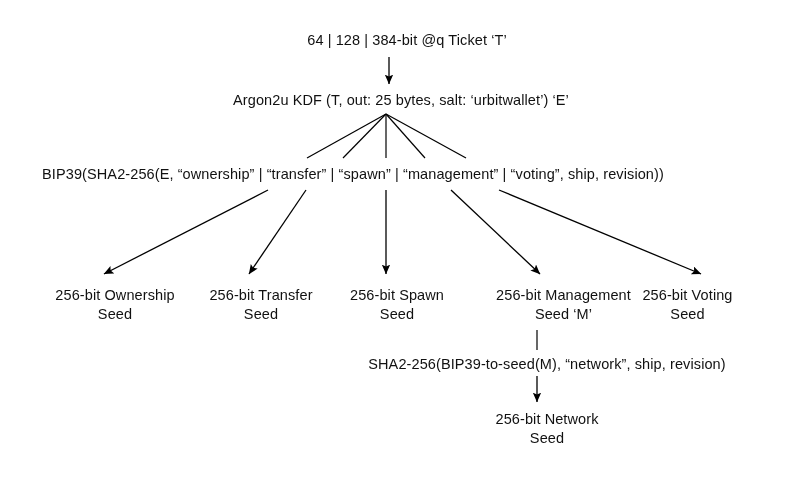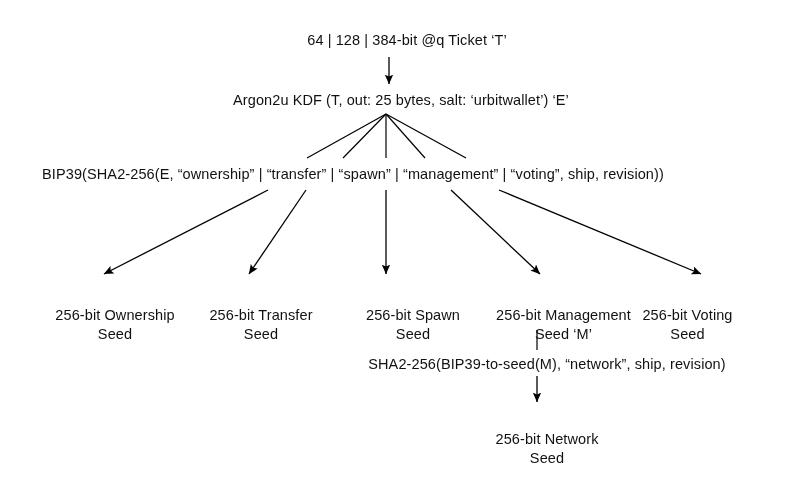--- a/index.html
+++ b/index.html
@@ -20,21 +20,20 @@
     position: absolute;
     text-align: center;
     font-size: 14.5px;
     line-height: 19px;
     white-space: nowrap;
     color: #111111;
     letter-spacing: 0.1px;
   }
   .node.two-line {
     white-space: normal;
-    margin-top: 20px;
   }
   .node span {
     display: block;
     padding-left: 20px;
   }
   svg.edges {
     position: absolute;
     left: 0;
     top: 0;
     width: 794px;
@@ -88,21 +87,21 @@
   <div class="node two-line" style="left:22px; top:286px; width:166px;">
     <span>256-bit Ownership</span>
     <span>Seed</span>
   </div>
 
   <div class="node two-line" style="left:176px; top:286px; width:150px;text-align:center;">
     <span>256-bit Transfer</span>
     <span>Seed</span>
   </div>
 
-  <div class="node two-line" style="left:336px; top:286px; width:134px;">
+  <div class="node two-line" style="left:320px; top:286px; width:134px;">
     <span>256-bit Spawn</span>
     <span>Seed</span>
   </div>
 
   <div class="node two-line" style="left:466px; top:286px; width:175px;">
     <span>256-bit Management</span>
     <span>Seed ‘M’</span>
   </div>
 
   <div class="node two-line" style="left:609px; top:286px; width:137px;">

